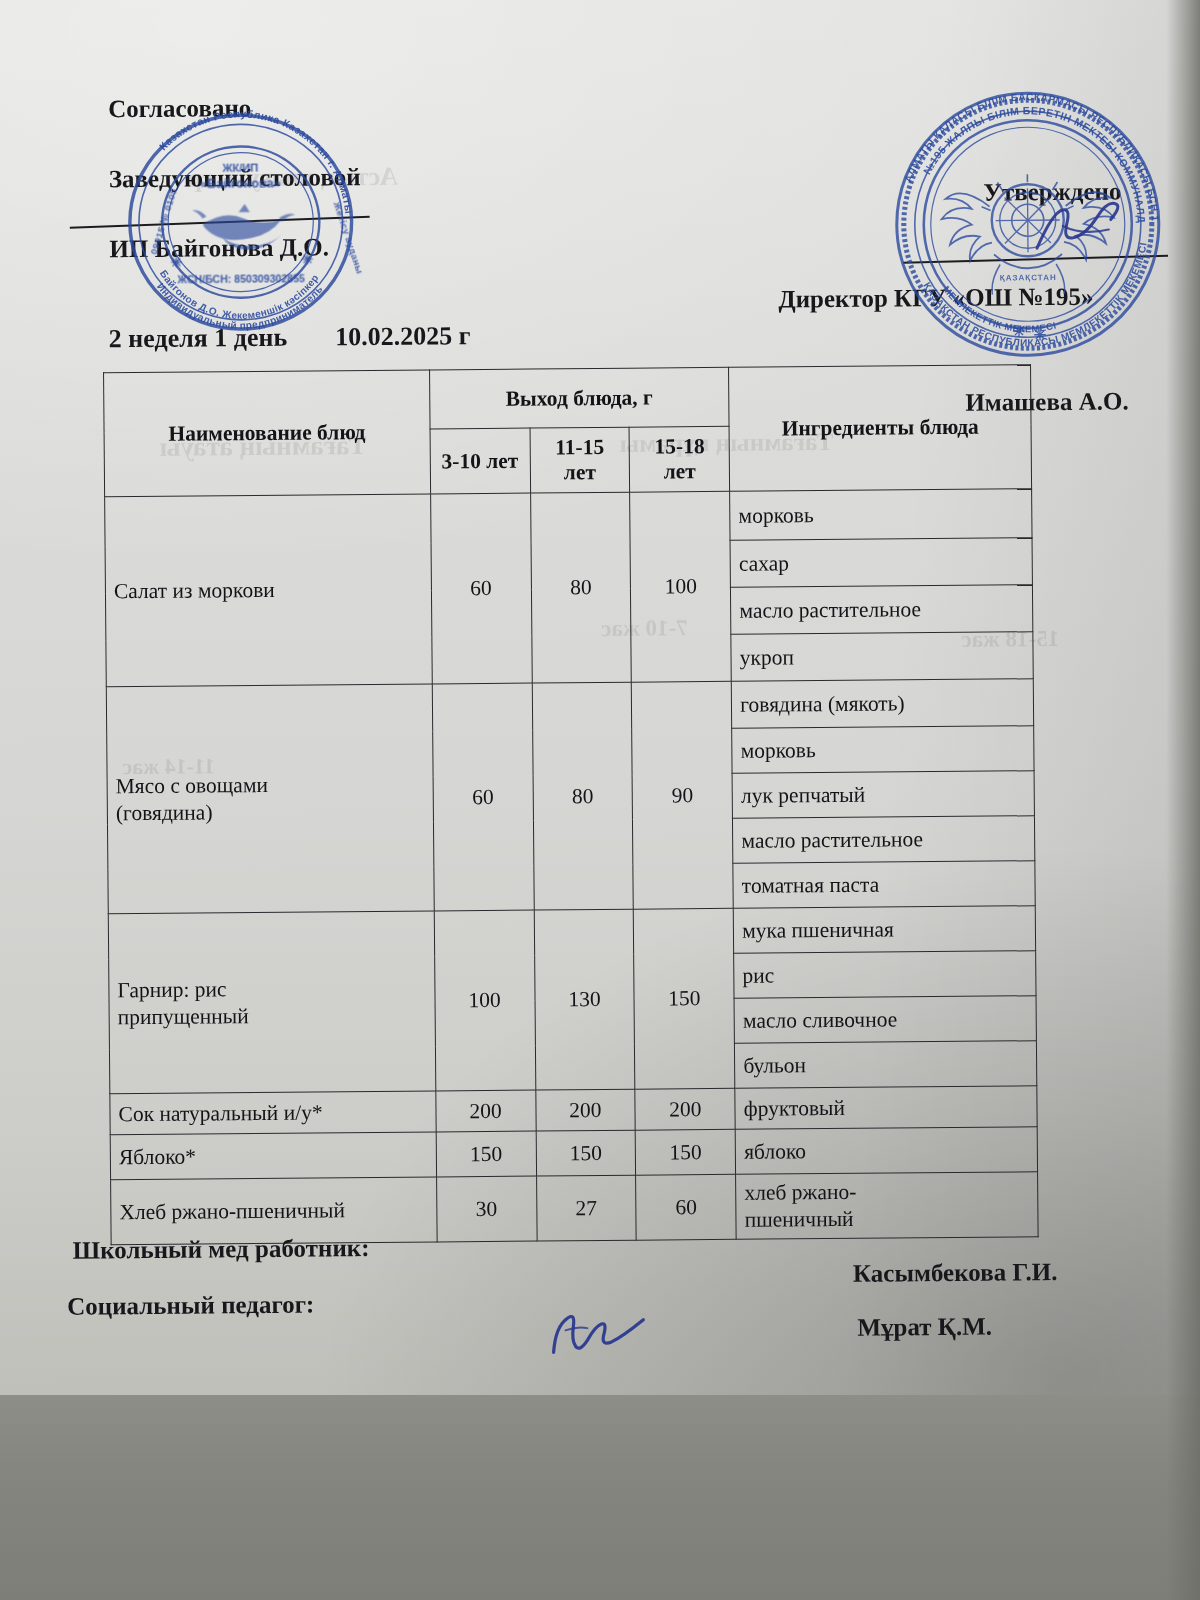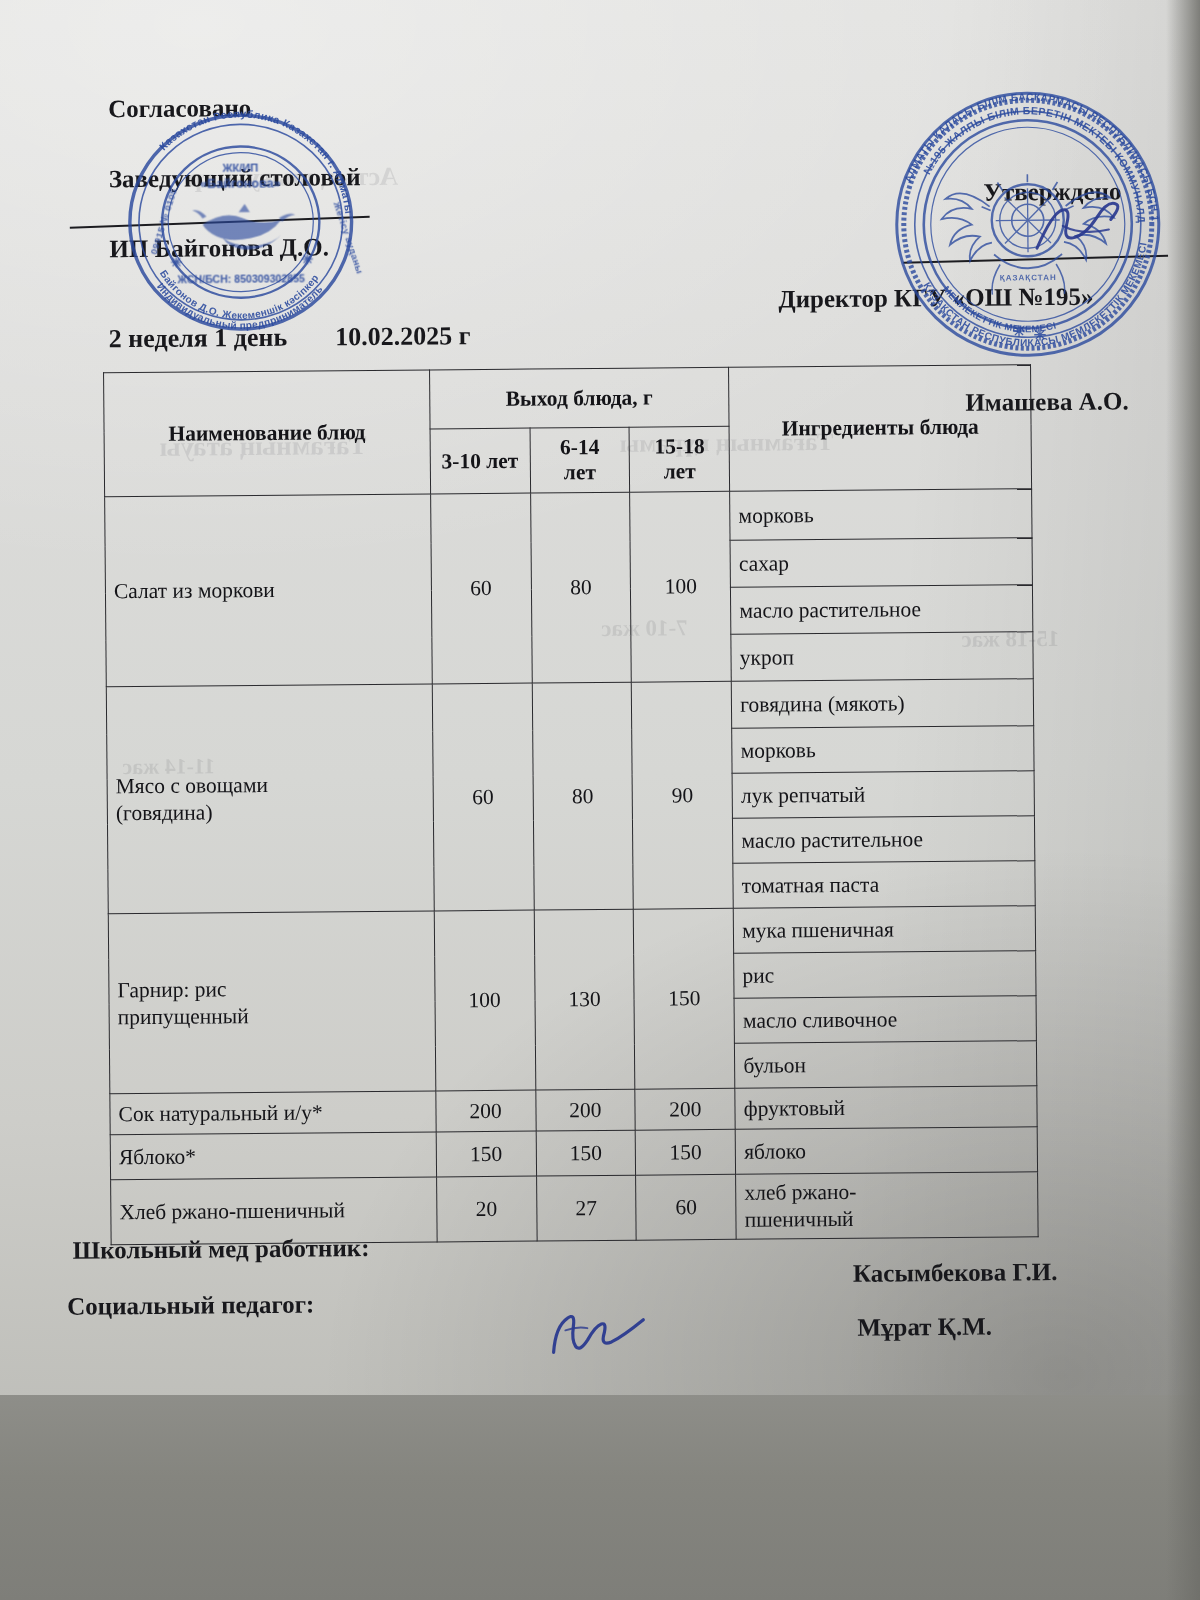--- a/index.html
+++ b/index.html
@@ -180,21 +180,21 @@
           <col class="c-ing">
       </colgroup>
       <thead>
         <tr>
           <th class="h-name" rowspan="2">Наименование блюд</th>
           <th class="h-out" colspan="3">Выход блюда, г</th>
           <th class="h-ing" rowspan="2">Ингредиенты блюда</th>
         </tr>
         <tr>
           <th class="h-age">3-10 лет</th>
-          <th class="h-age" style="white-space:pre-line;">6-14
+          <th class="h-age" style="white-space:pre-line;">11-15
 лет</th>
           <th class="h-age" style="white-space:pre-line;">15-18
 лет</th>
         </tr>
       </thead>
       <tbody>
 
         <tr>
           <td class="name-cell" rowspan="4" style="white-space:pre-line;">Салат из моркови</td>
           <td class="num-cell" rowspan="4">60</td>
@@ -262,21 +262,21 @@
         <tr>
           <td class="name-cell" style="height:44px;">Яблоко*</td>
           <td class="num-cell">150</td>
           <td class="num-cell">150</td>
           <td class="num-cell">150</td>
           <td class="ing-cell">яблоко</td>
         </tr>
 
         <tr>
           <td class="name-cell" style="height:64px;">Хлеб ржано-пшеничный</td>
-          <td class="num-cell">20</td>
+          <td class="num-cell">30</td>
           <td class="num-cell">27</td>
           <td class="num-cell">60</td>
           <td class="ing-cell" style="white-space:pre-line;">хлеб ржано-
 пшеничный</td>
         </tr>
       </tbody>
     </table>
 
     <div class="txt" id="foot-lbl1">Школьный мед работник:</div>
     <div class="txt" id="foot-nm1">Касымбекова Г.И.</div>

